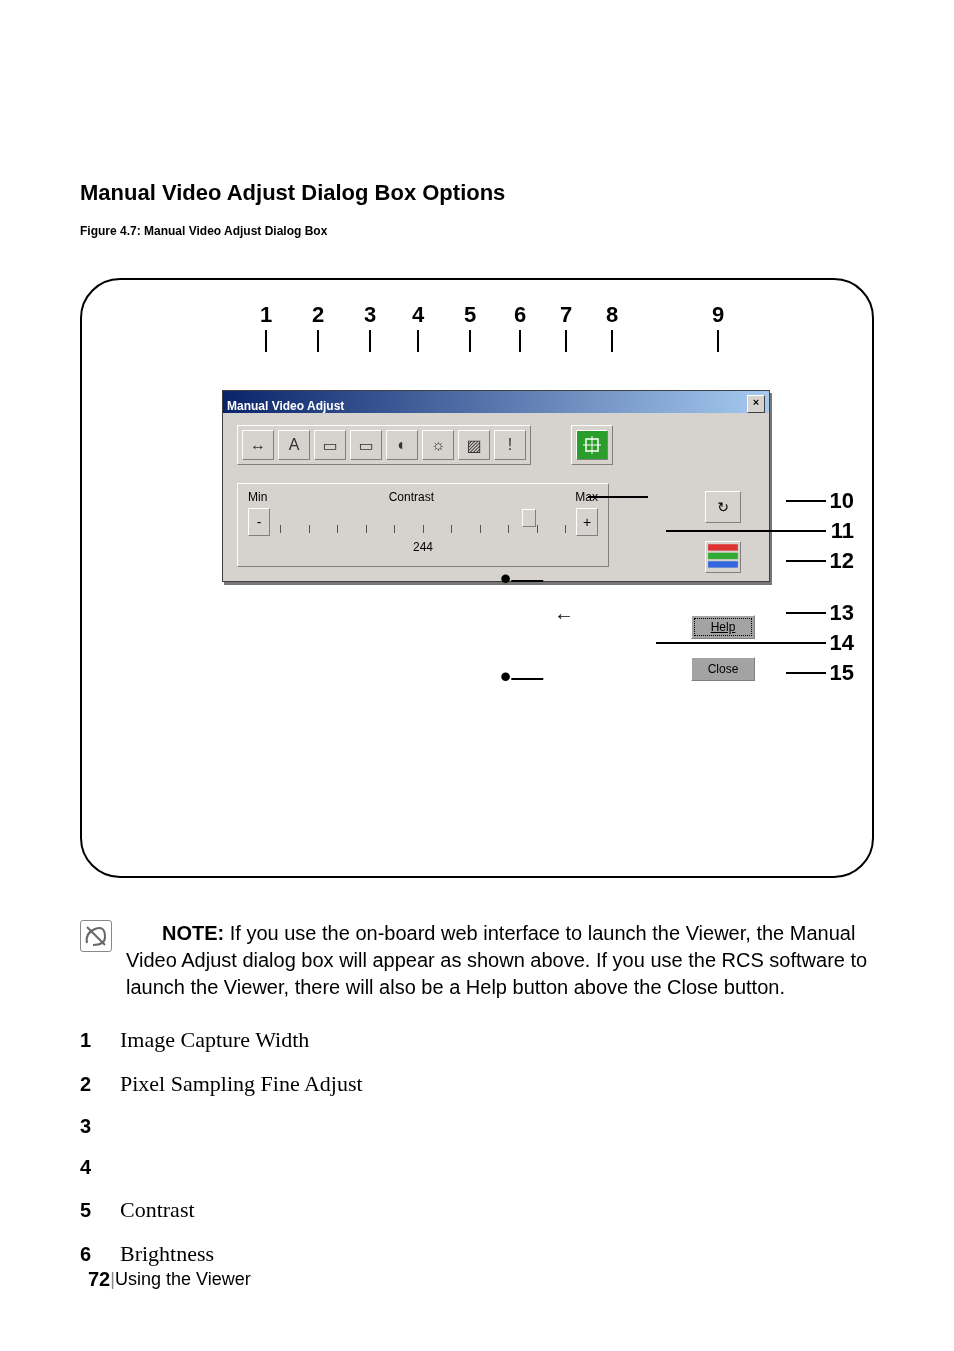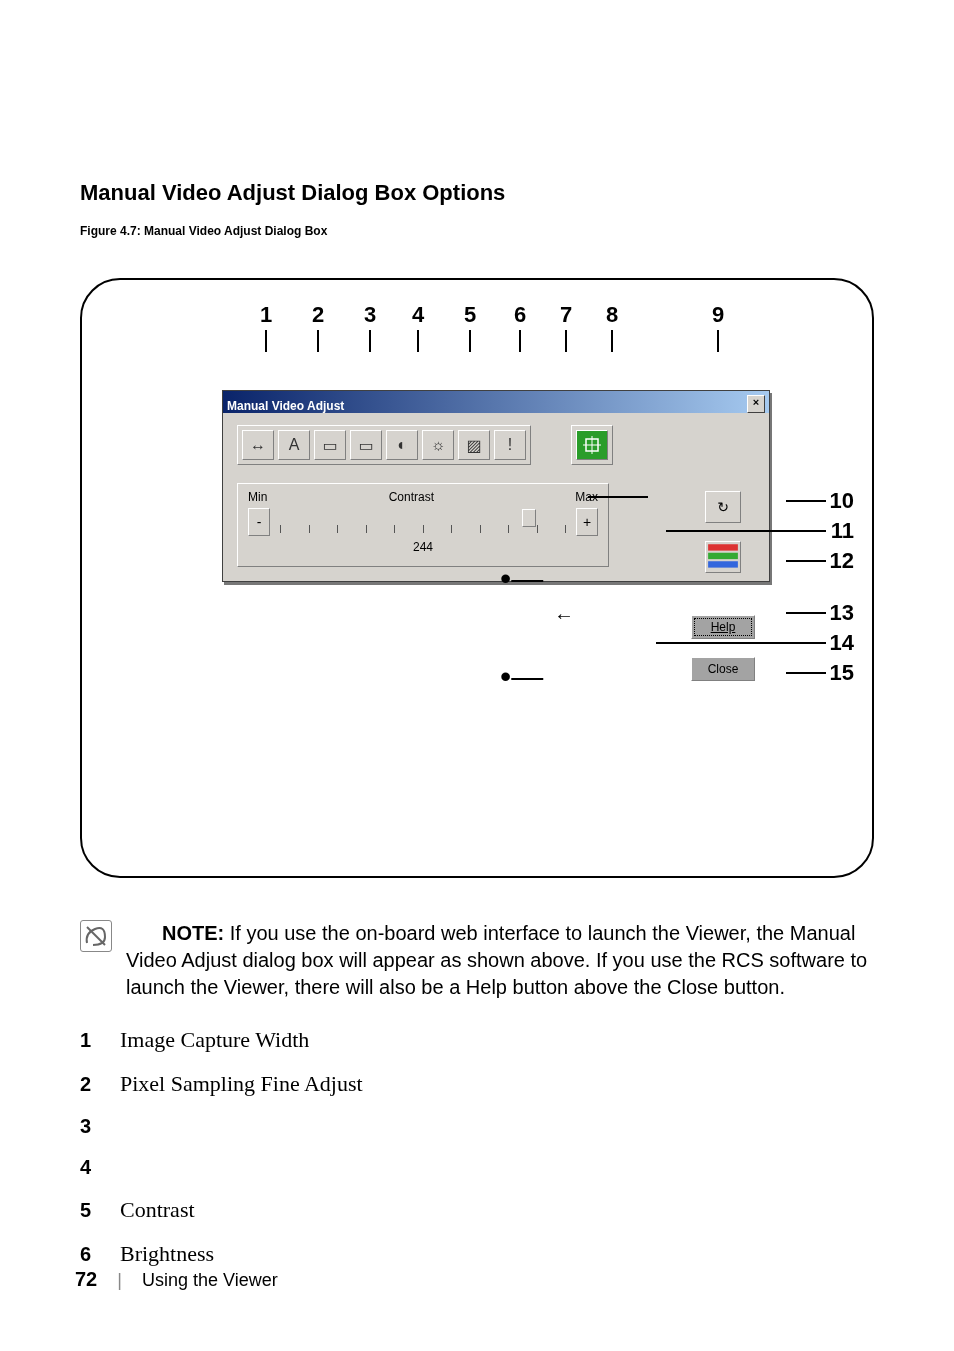--- a/index.html
+++ b/index.html
@@ -149,21 +149,21 @@
   .notetext { font-size:20px; font-family: Arial, Helvetica, sans-serif; line-height:1.35; }
   .notetext b { font-weight:bold;margin-left:36px; }
 
   
   .nlist { margin-top:26px; }
   .nrow { display:flex; gap:24px; margin-bottom:18px; align-items:baseline;}
   .nrow .n { font-family: Arial, sans-serif; font-weight:bold; font-size:20px; width:16px; }
   .nrow .t { font-family: Georgia, 'Times New Roman', serif; font-size:22px; }
 
   
-  .foot { position:absolute; left:75px; bottom:60px; font-size:18px; display:flex; align-items:flex-end; gap:20px;}
+  .foot { position:absolute; left:88px; bottom:60px; font-size:18px; display:flex; align-items:center; }
   .foot .pg { font-weight:bold; font-size:20px;}
   .foot .bar { color:#888; }
 </style>
 </head>
 <body>
 
 <div class="page">
   <div class="heading">Manual Video Adjust Dialog Box Options</div>
   <div class="figcap">Figure 4.7: Manual Video Adjust Dialog Box</div>
 

